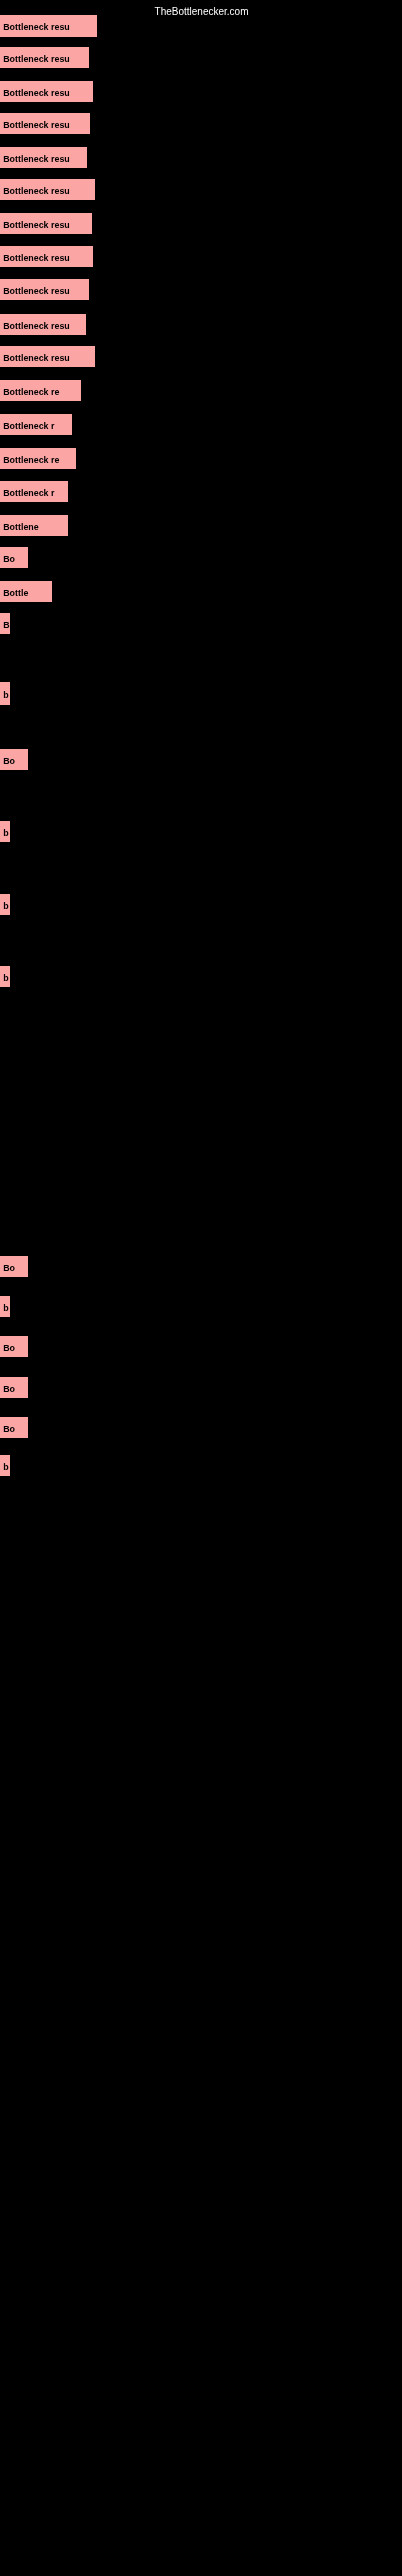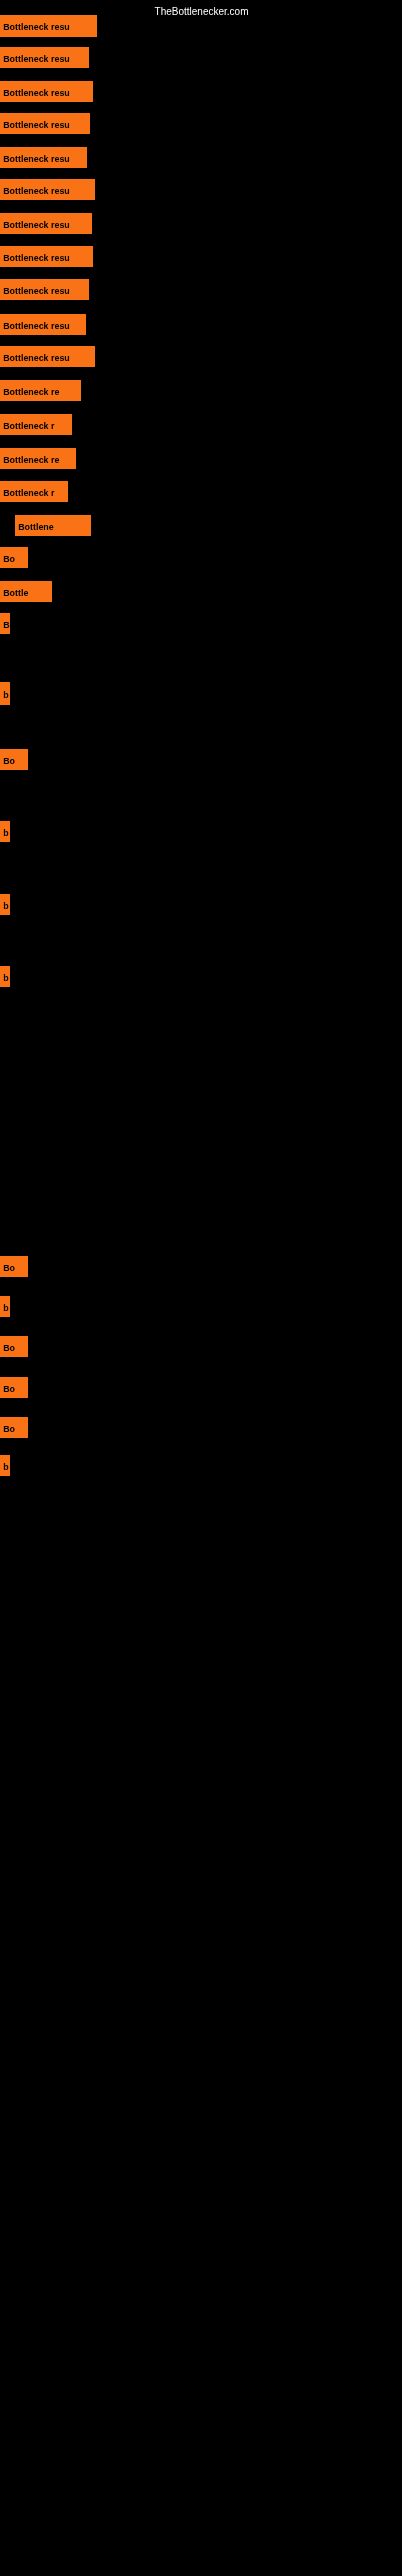--- a/index.html
+++ b/index.html
@@ -20,21 +20,21 @@
       font-size: 10px;
       padding: 6.4px 0 3.2px 0;
     }
     .bar-container {
       position: absolute;
       left: 0;
       display: flex;
       align-items: center;
     }
     .bar-label {
-      background-color: #f97316;
+      background-color: #fca5a5;
       color: #000000;
       font-size: 8.9px;
       font-weight: bold;
       padding: 1.6px 3.2px;
       white-space: nowrap;
       overflow: hidden;
     }
   </style>
 </head>
 <body>
@@ -81,21 +81,21 @@
     <div class="bar-container" style="top: 414px; height: 21px;">
       <div class="bar-label" style="width: 72px; height: 21px; line-height: 21px;">Bottleneck r</div>
     </div>
     <div class="bar-container" style="top: 448px; height: 21px;">
       <div class="bar-label" style="width: 76px; height: 21px; line-height: 21px;">Bottleneck re</div>
     </div>
     <div class="bar-container" style="top: 481px; height: 21px;">
       <div class="bar-label" style="width: 68px; height: 21px; line-height: 21px;">Bottleneck r</div>
     </div>
     <div class="bar-container" style="top: 515px; height: 21px;">
-      <div class="bar-label" style="width: 76px; height: 21px; line-height: 21px; margin-left: 15px;">Bottlene</div>
+      <div class="bar-label" style="width: 68px; height: 21px; line-height: 21px;">Bottlene</div>
     </div>
     <div class="bar-container" style="top: 547px; height: 21px;">
       <div class="bar-label" style="width: 28px; height: 21px; line-height: 21px;">Bo</div>
     </div>
     <div class="bar-container" style="top: 581px; height: 21px;">
       <div class="bar-label" style="width: 52px; height: 21px; line-height: 21px;">Bottle</div>
     </div>
     <div class="bar-container" style="top: 613px; height: 21px;">
       <div class="bar-label" style="width: 9.7px; height: 21px; line-height: 21px;">B</div>
     </div>

